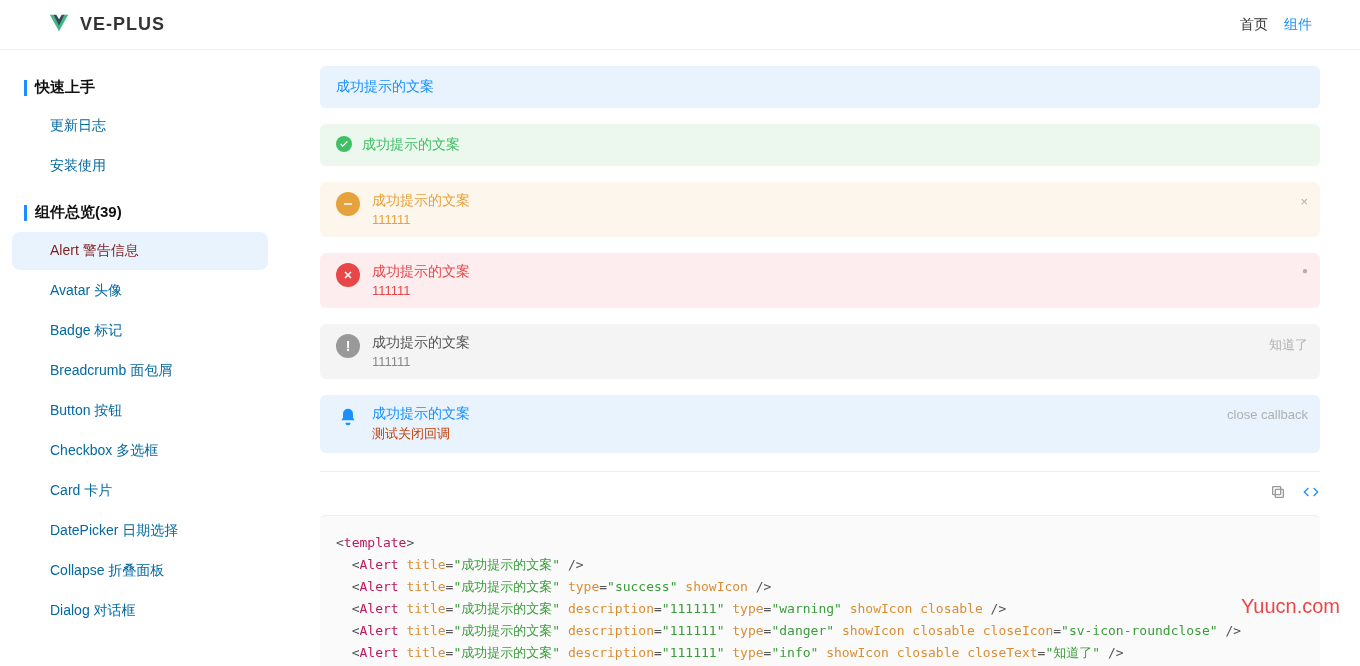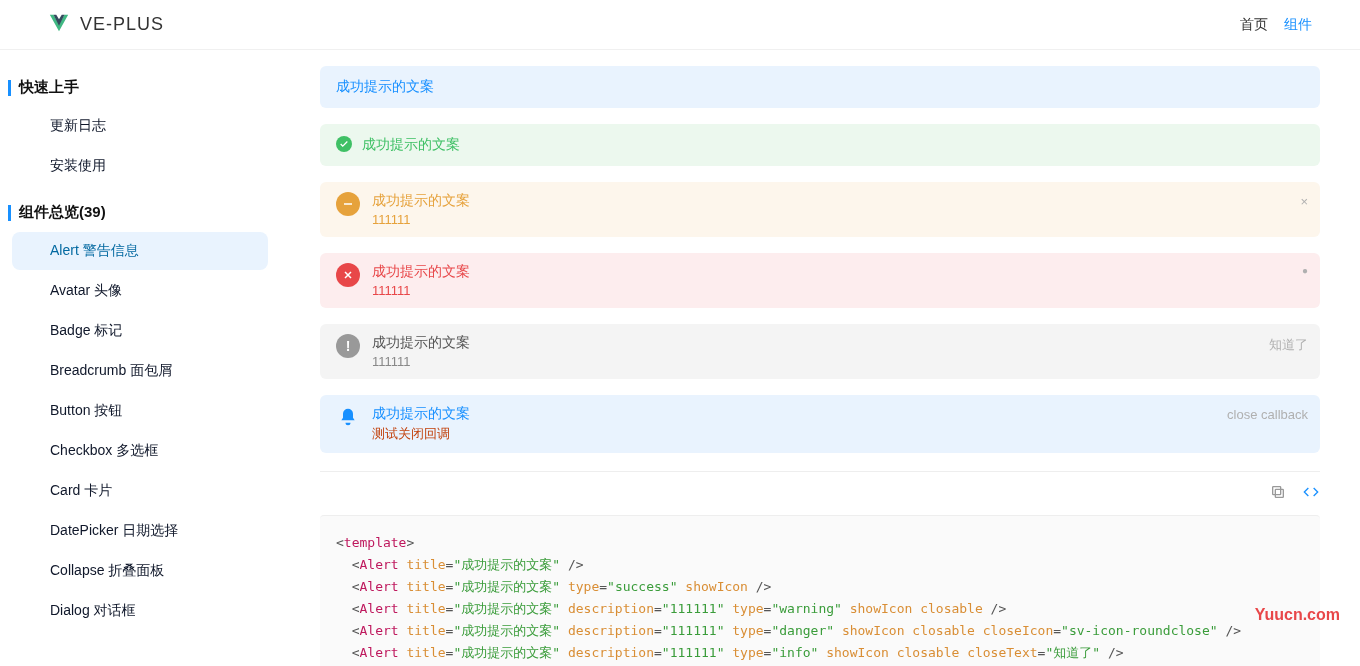--- a/index.html
+++ b/index.html
@@ -1,32 +1,32 @@
 <!DOCTYPE html>
 <html><head>
 <meta charset="utf-8">
 <style>
 * { margin: 0; padding: 0; box-sizing: border-box; }
 body { font-family: -apple-system, BlinkMacSystemFont, "Segoe UI", "PingFang SC", "Microsoft YaHei", sans-serif; font-size: 14px; color: #333; background: #fff; }
 .app { width: 1360px; height: 666px; display: flex; flex-direction: column; overflow: hidden; }
 .header { height: 50px; display: flex; align-items: center; justify-content: space-between; padding: 0 48px; border-bottom: 1px solid #f0f0f0; }
 .brand { display: flex; align-items: center; gap: 10px; }
-.brand-title { font-size: 18px; font-weight: 400; color: #333; letter-spacing: 1px; }
+.brand-title { font-size: 18px; font-weight: 700; color: #333; letter-spacing: 1px; }
 .nav-links { display: flex; gap: 16px; }
 .nav-link { color: #333; text-decoration: none; cursor: pointer; }
 .nav-link.active { color: #1890ff; }
 .main { flex: 1; display: flex; overflow: hidden; }
 .sidebar { width: 280px; overflow-y: auto; padding: 20px 0; }
 .sidebar::-webkit-scrollbar { width: 6px; }
 .sidebar::-webkit-scrollbar-thumb { background: #d0d0d0; border-radius: 3px; }
 .sidebar-section { margin-bottom: 10px; }
-.section-title { display: flex; align-items: center; padding: 8px 8px; font-size: 15px; font-weight: 600; color: #111; }
+.section-title { display: flex; align-items: center; padding: 8px 24px; font-size: 15px; font-weight: 600; color: #111; }
 .section-bar { width: 3px; height: 16px; background: #1890ff; margin-right: 8px; }
-.sidebar-item { padding: 10px 20px 10px 38px; color: #0f172a; cursor: pointer; border-radius: 8px; margin: 2px 12px; }
-.sidebar-item.active { background: #e9f3fe; color: #0369a1; }
+.sidebar-item { padding: 10px 20px 10px 38px; color: #0369a1; cursor: pointer; border-radius: 8px; margin: 2px 12px; }
+.sidebar-item.active { background: #e9f3fe; color: #7f1d1d; }
 .content { flex: 1; overflow-y: auto; padding: 16px 40px 20px 40px; position: relative; }
 .content::-webkit-scrollbar { width: 8px; }
 .content::-webkit-scrollbar-thumb { background: #d0d0d0; border-radius: 4px; }
 .alert { display: flex; align-items: flex-start; padding: 10px 16px; border-radius: 6px; margin-bottom: 16px; position: relative; }
 .alert-icon { width: 24px; height: 24px; border-radius: 50%; display: flex; align-items: center; justify-content: center; flex-shrink: 0; margin-right: 12px; }
 .alert-body { flex: 1; }
 .alert-title { font-size: 14px; font-weight: 500; }
 .alert-desc { font-size: 13px; margin-top: 2px; }
 .alert-close { position: absolute; right: 12px; top: 12px; color: #b0b0b0; cursor: pointer; font-size: 13px; }
 .alert-default { background: #e9f3fe; color: #1890ff; padding: 12px 16px; }
@@ -49,21 +49,21 @@
 .alert-primary .alert-desc { color: #c2410c; }
 .alert-primary .alert-icon { background: transparent; color: #1890ff; }
 .code-toolbar { display: flex; justify-content: flex-end; gap: 16px; padding: 12px 0; border-top: 1px solid #eee; margin-top: 18px; }
 .code-tool { color: #999; cursor: pointer; }
 .code-tool.active { color: #1890ff; }
 .code-block { background: #fafafa; padding: 16px; border-radius: 4px; font-family: Consolas, Monaco, monospace; font-size: 13px; line-height: 1.7; white-space: pre; overflow-x: auto; color: #555; border-top: 1px solid #eee; }
 .p { color: #555; }
 .t { color: #be185d; }
 .a { color: #d98e35; }
 .s { color: #3a9c3a; }
-.watermark { position: absolute; right: 20px; bottom: 42px; color: #e84749; font-weight: bold; font-size: 16px; }
+.watermark { position: absolute; right: 20px; bottom: 48px; color: #e84749; font-weight: normal; font-size: 20px; }
 </style>
 </head>
 <body>
 
 <div class="app">
   <div class="header">
     <div class="brand">
       <span>
         <svg width="22" height="22" viewBox="0 0 24 24">
             <path d="M2 3h4l6 10L18 3h4L12 21 2 3z" fill="#41b883"></path>

